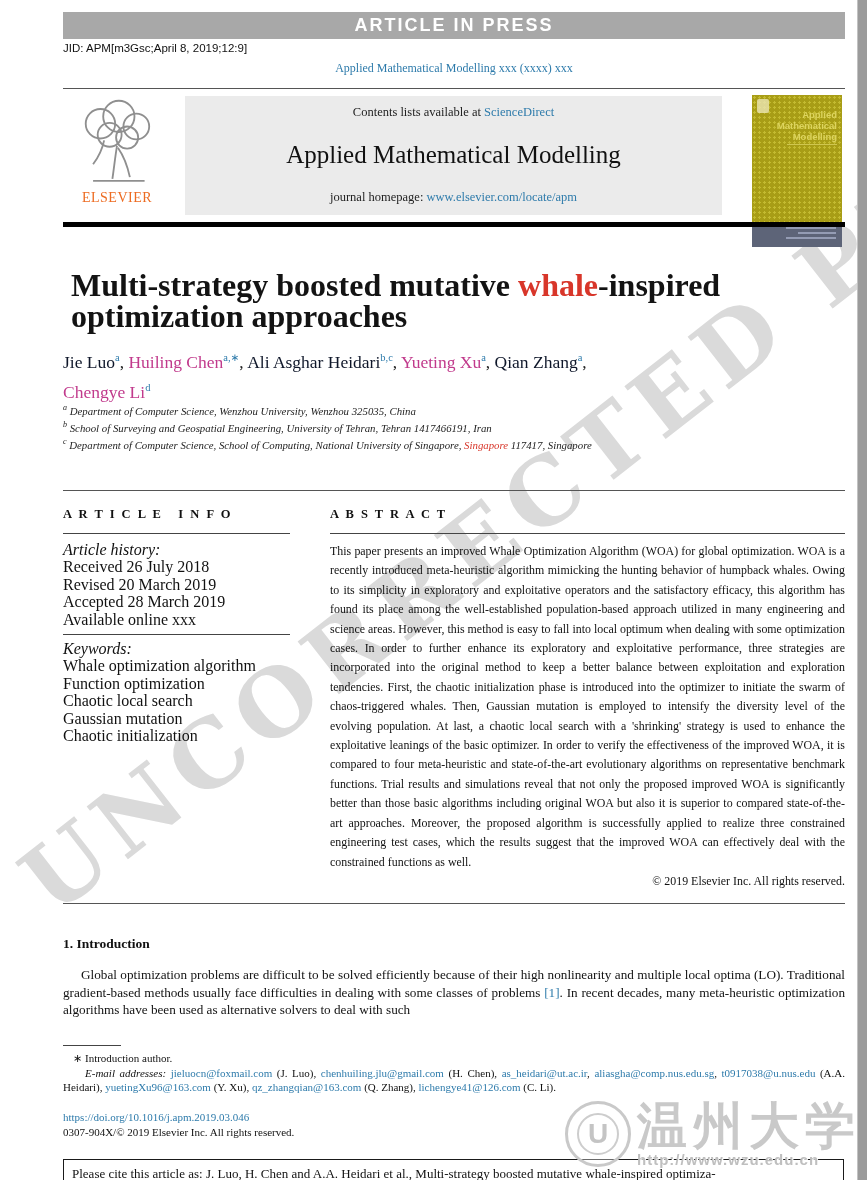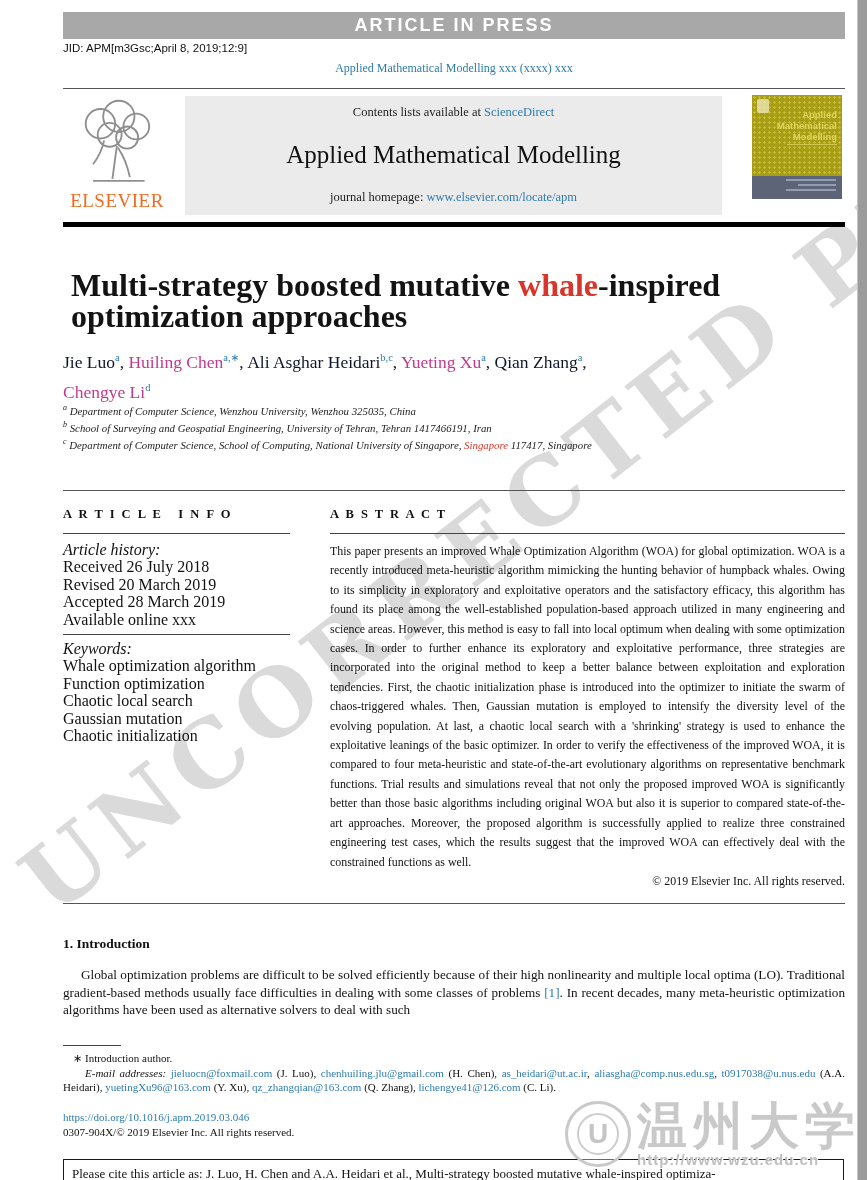--- a/index.html
+++ b/index.html
@@ -29,28 +29,28 @@
   .banner span { font-family:"Liberation Sans",sans-serif; font-weight:bold; font-size:18px; letter-spacing:2px; color:#fff; }
   .jid-row { position:absolute; left:63px; top:42px; width:782px; display:flex; justify-content:flex-start;
     font-family:"Liberation Sans",sans-serif; font-size:11.5px; color:#111; }
   .jref { position:absolute; left:63px; top:61px; width:782px; text-align:center; font-size:12px; color:#2e7bab; }
   .rule-thin { position:absolute; left:63px; width:782px; border-top:1px solid #555; }
   .r1 { top:88px; }
 
   
   .logo-wrap { position:absolute; left:63px; top:99px; width:108px; height:116px; text-align:center; }
   .logo-wrap svg { display:block; margin:0 auto; }
-  .elsevier-name { font-family:"Liberation Serif",serif; font-size:19px; letter-spacing:.5px; color:#ed6b21; margin-top:1px; }
+  .elsevier-name { font-family:"Liberation Serif",serif; font-size:14px; letter-spacing:.5px; color:#ed6b21; margin-top:1px; }
   .graybox { position:absolute; left:185px; top:96px; width:537px; height:119px; background:#ebebeb;
     display:flex; flex-direction:column; align-items:center; justify-content:space-between; padding:9px 0 10px 0; }
   .contents-line { font-size:12.5px; color:#222; }
   .journal-title { font-size:25px; color:#111; }
   .homepage-line { font-size:12.5px; color:#222; }
   .link { color:#2e7bab; text-decoration:none; cursor:pointer; }
-  .cover { position:absolute; left:752px; top:95px; width:90px; height:104px; background:#a89d16;
+  .cover { position:absolute; left:752px; top:95px; width:90px; height:152px; background:#a89d16;
     background-image:radial-gradient(rgba(220,212,70,.55) 1px, transparent 1.2px); background-size:5px 5px; overflow:hidden; }
   .cover-title { position:absolute; right:5px; top:14px; text-align:right; font-family:"Liberation Sans",sans-serif;
     font-weight:bold; font-size:9.5px; line-height:11px; color:#ddd45e; }
   .cover-sub { position:absolute; right:5px; top:49px; width:50px; border-top:1px solid #cfc64f; }
   .cover-band { position:absolute; left:0; bottom:0; width:100%; height:23px; background:#5d6478; }
   .cover-band i { display:block; height:2px; background:#949cb4; margin:3px 6px 0 34px; }
   .cover-band i.w2 { margin-left:46px; }
   .cover-logo { position:absolute; left:5px; top:4px; width:12px; height:14px; background:rgba(235,230,180,.8); border-radius:2px; }
   .bar-black { position:absolute; left:63px; top:222px; width:782px; height:5px; background:#000; }
 

